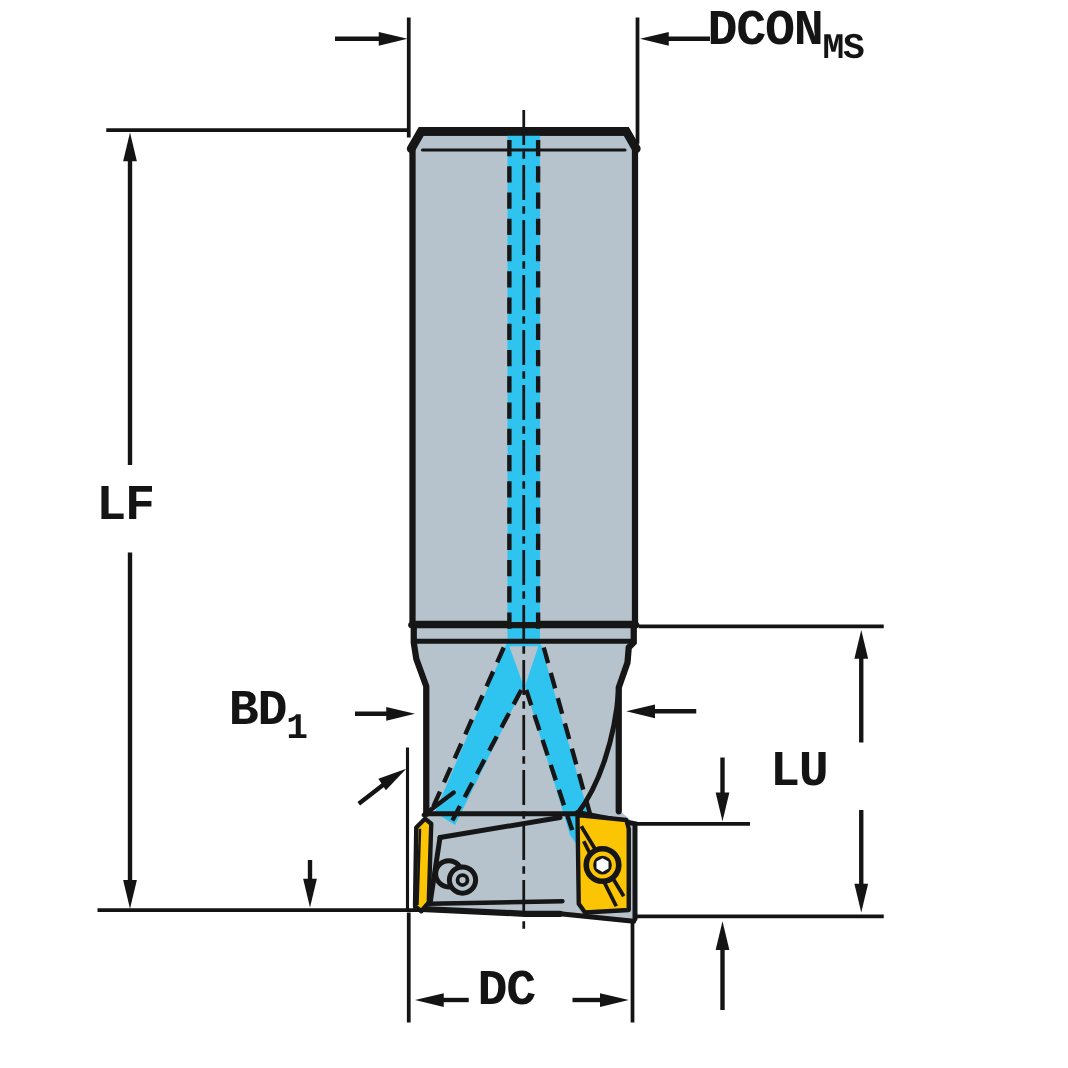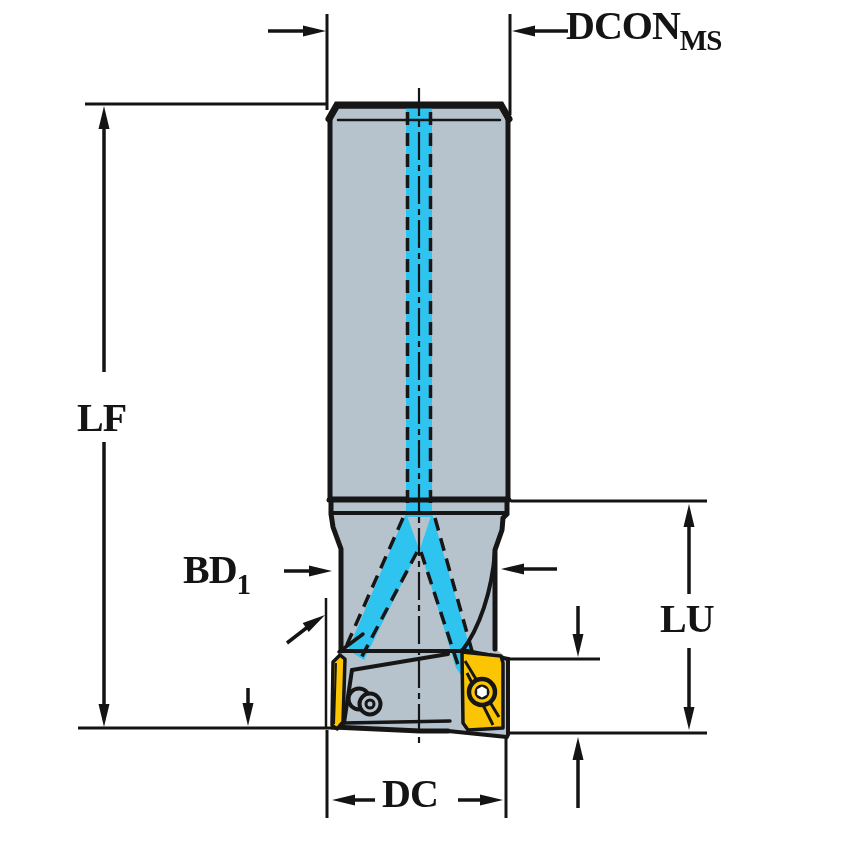--- a/index.html
+++ b/index.html
@@ -1,18 +1,18 @@
 <!DOCTYPE html>
 <html style="--bg: #ffffff; --body: #b6c3cd; --outline: #161616; --coolant: #2fc3f0; --insert: #fcc503; --dim: #141414; --screwCenter: #ffffff;"><head>
 <meta charset="utf-8">
 <style>
   html,body{margin:0;padding:0;background:#ffffff;}
   #stage{
     position:relative;width:854px;height:854px;background:var(--bg,#fff);
-    font-family:Liberation Serif, serif;overflow:hidden;
+    font-family:Liberation Mono, monospace;overflow:hidden;
   }
   #drawing{position:absolute;left:0;top:0;}
   .dim-label{
     position:absolute;color:var(--dim,#141414);
     font-weight:bold;font-size:40px;line-height:1;white-space:nowrap;
     letter-spacing:-1px;
   }
   .dim-label .sub{
     font-size:29px;vertical-align:-11px;letter-spacing:-1px;
   }
@@ -157,23 +157,23 @@
       <line x1="353" y1="800" x2="375" y2="800" stroke-width="3.5"></line>
       <path d="M332,800 L355,794.5 L355,805.5 Z" stroke="none"></path>
       <line x1="458" y1="800" x2="482" y2="800" stroke-width="3.5"></line>
       <path d="M503,800 L480,794.5 L480,805.5 Z" stroke="none"></path>
     </g>
   </g>
 </svg>
 
 <div class="dim-label" style="left:566px;top:6px;"><span>DCON</span><span class="sub">MS</span></div>
 
-<div class="dim-label" style="left:77px;top:398px;"><span>LF</span></div>
+<div class="dim-label" style="left:77px;top:386px;"><span>LF</span></div>
 
 <div class="dim-label" style="left:183px;top:550px;text-align:center;"><span>BD</span><span class="sub">1</span></div>
 
 
-<div class="dim-label" style="left:660px;top:599px;"><span>LU</span></div>
+<div class="dim-label" style="left:616px;top:599px;"><span>LU</span></div>
 
 
 <div class="dim-label" style="left:382px;top:774px;"><span>DC</span></div>
 
 </div>
 
 </body></html>

